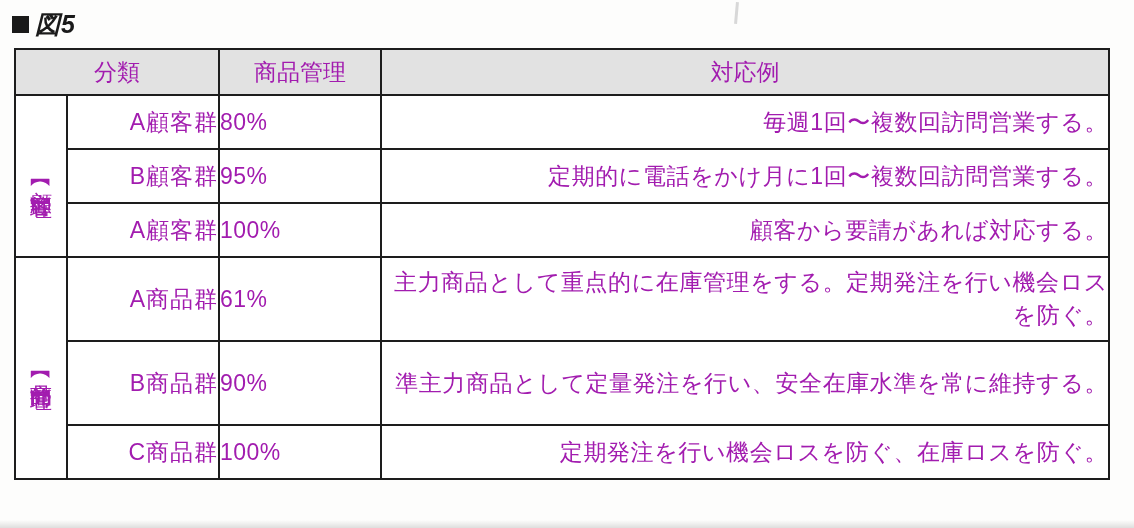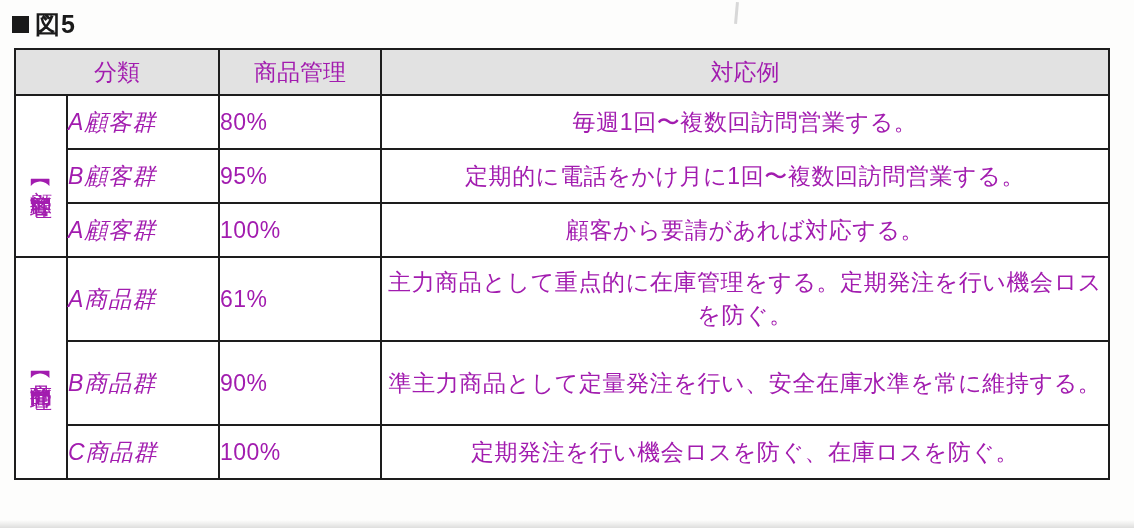--- a/index.html
+++ b/index.html
@@ -26,20 +26,21 @@
   .fig-caption {
     position: absolute;
     left: 12px;
     top: 8px;
     font-size: 25px;
     font-weight: 700;
     letter-spacing: 1px;
     display: flex;
     align-items: center;
     gap: 4px;
+    font-style: italic;
   }
   .fig-square {
     display: inline-block;
     width: 17px;
     height: 17px;
     background: #1a1a1a;
     margin-right: 2px;
   }
   
   .tbl-wrap {
@@ -71,32 +72,31 @@
     background: #e2e2e2;
     height: 44px;
     font-size: 23px;
     font-weight: 400;
     text-align: center;
   }
   th.head-blank {
     background: #e2e2e2;
   }
   .cell-class {
-    text-align: left;
+    text-align: right;
     height: 52px;
     white-space: nowrap;
     letter-spacing: 1px;
-    font-style: italic;
   }
   .cell-ratio {
     text-align: left;
     letter-spacing: 0.5px;
   }
   .cell-example {
-    text-align: center;
+    text-align: right;
     padding: 6px 10px 6px 14px;
     line-height: 1.42;
     letter-spacing: 0.6px;
   }
   .cell-group {
     text-align: center;
     vertical-align: middle;
     padding: 2px 0;
   }
   .vert {

